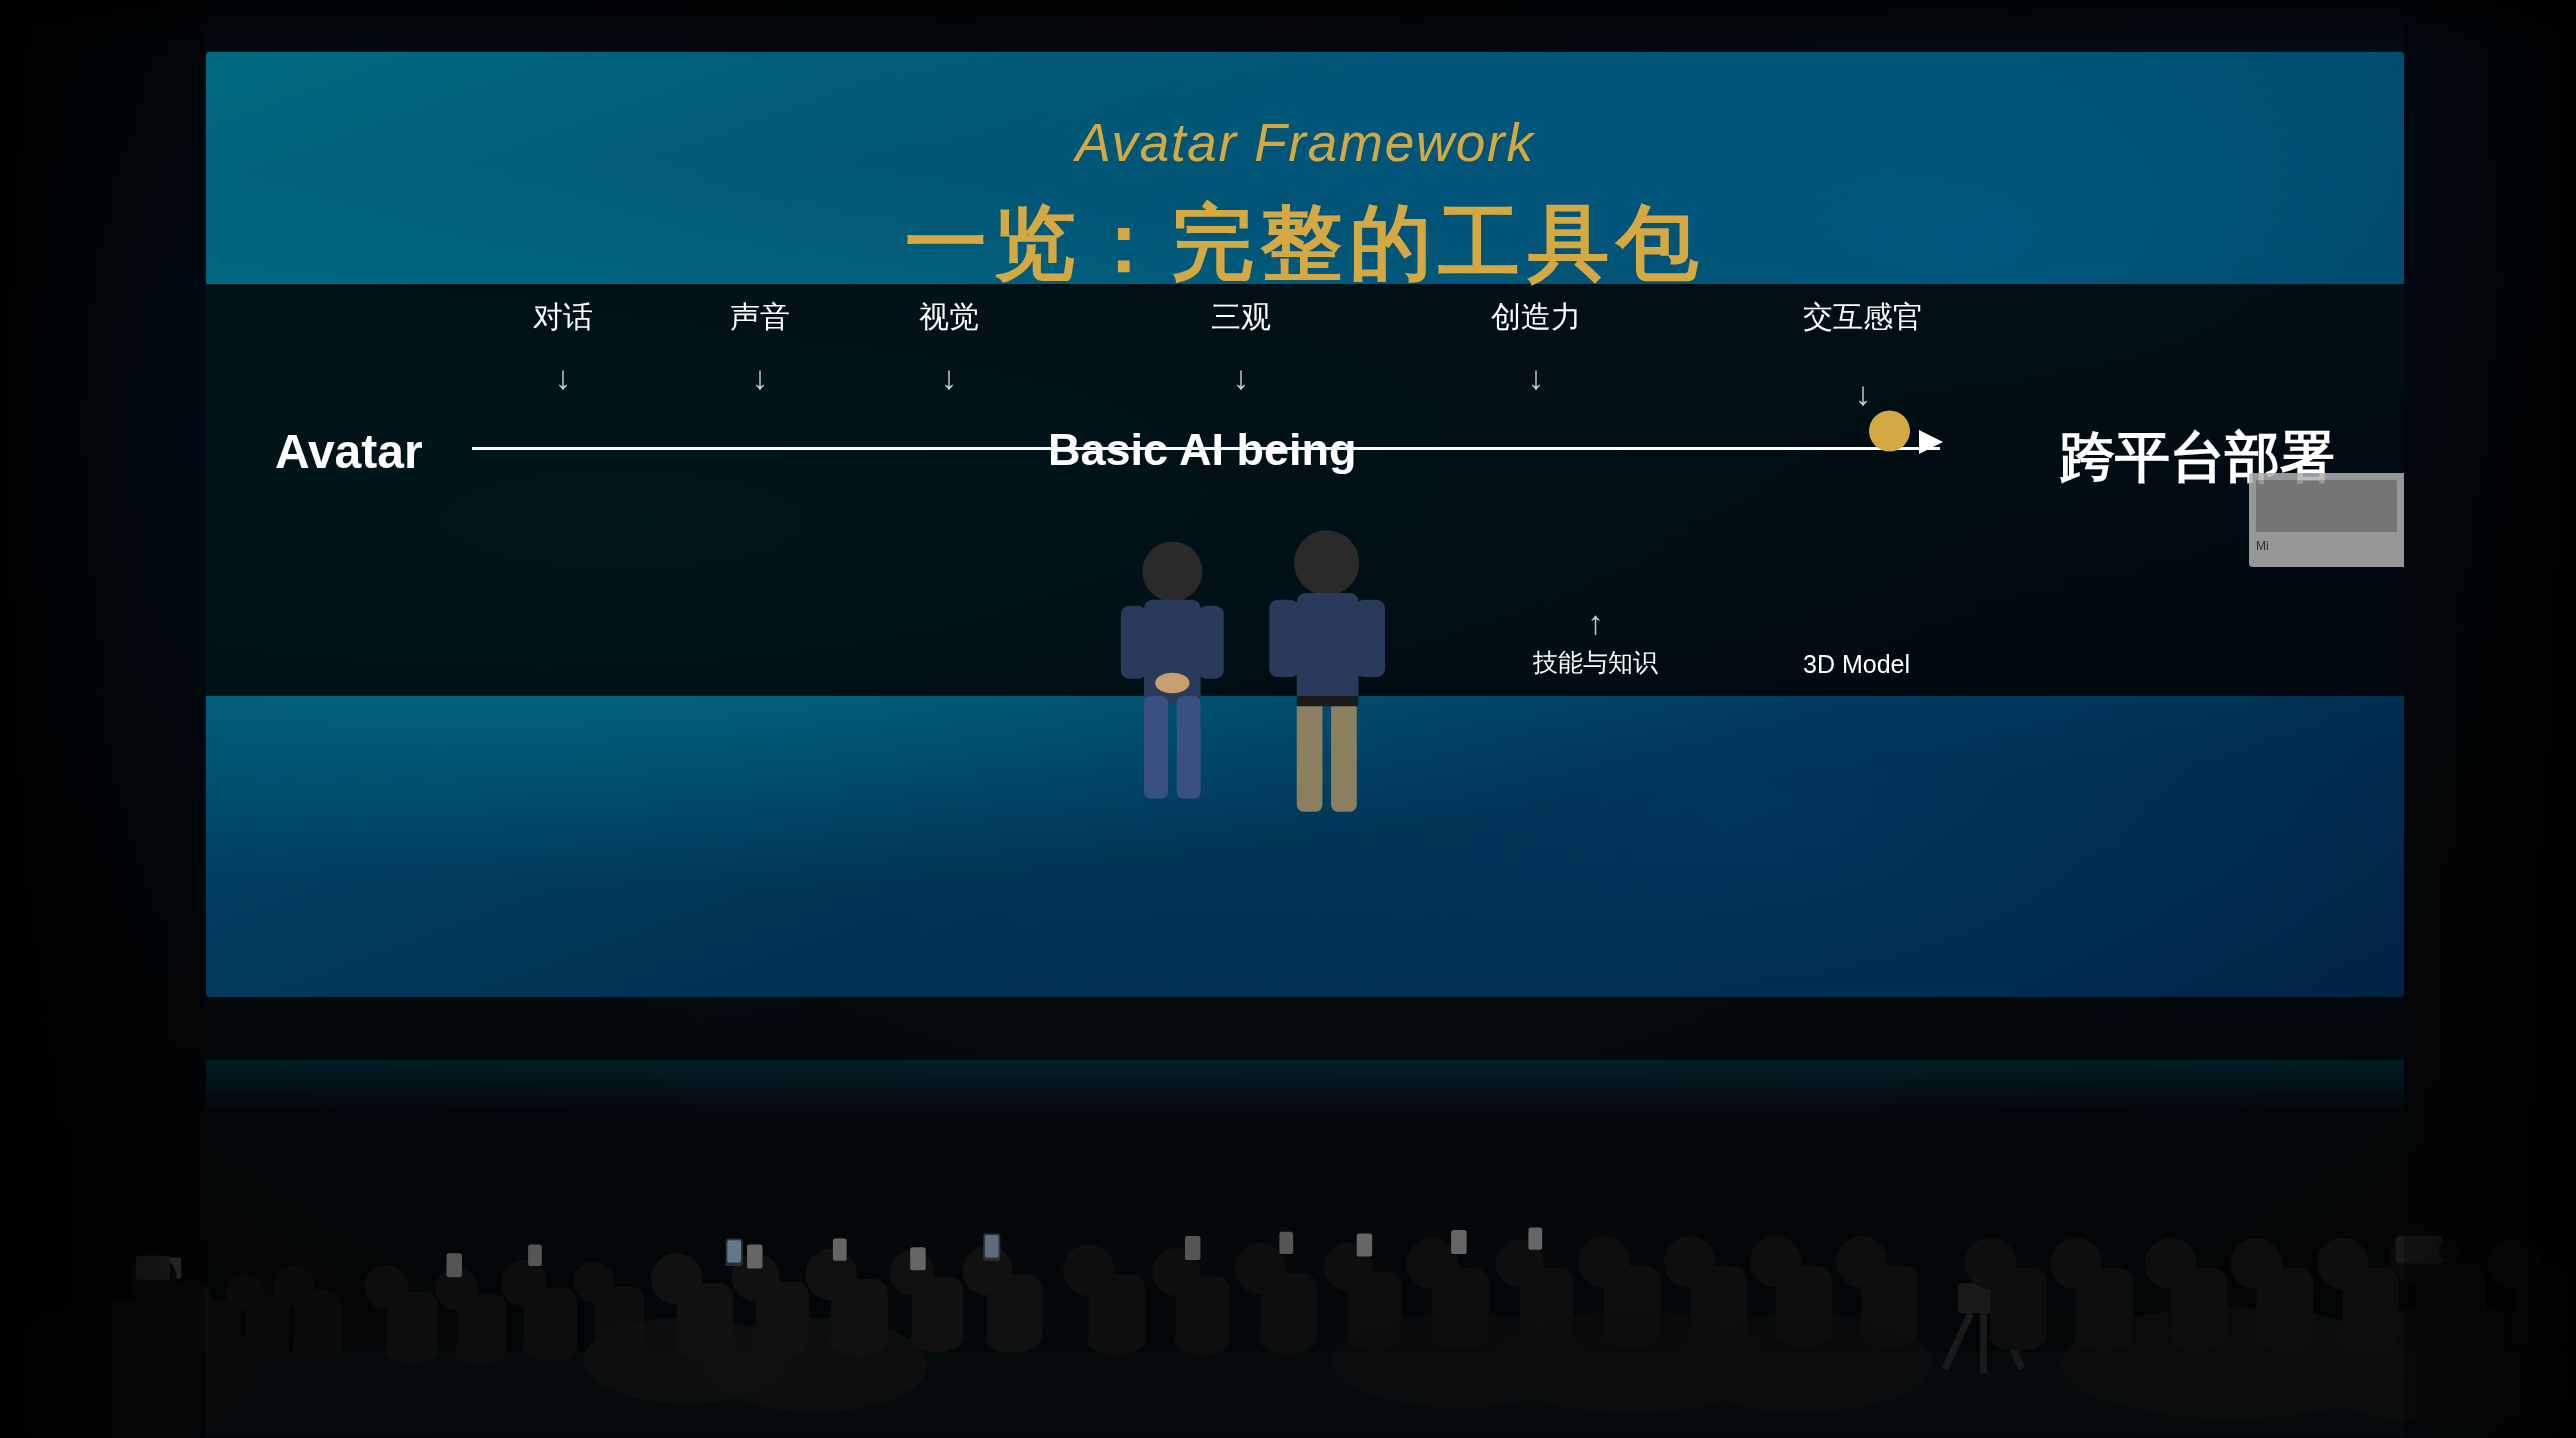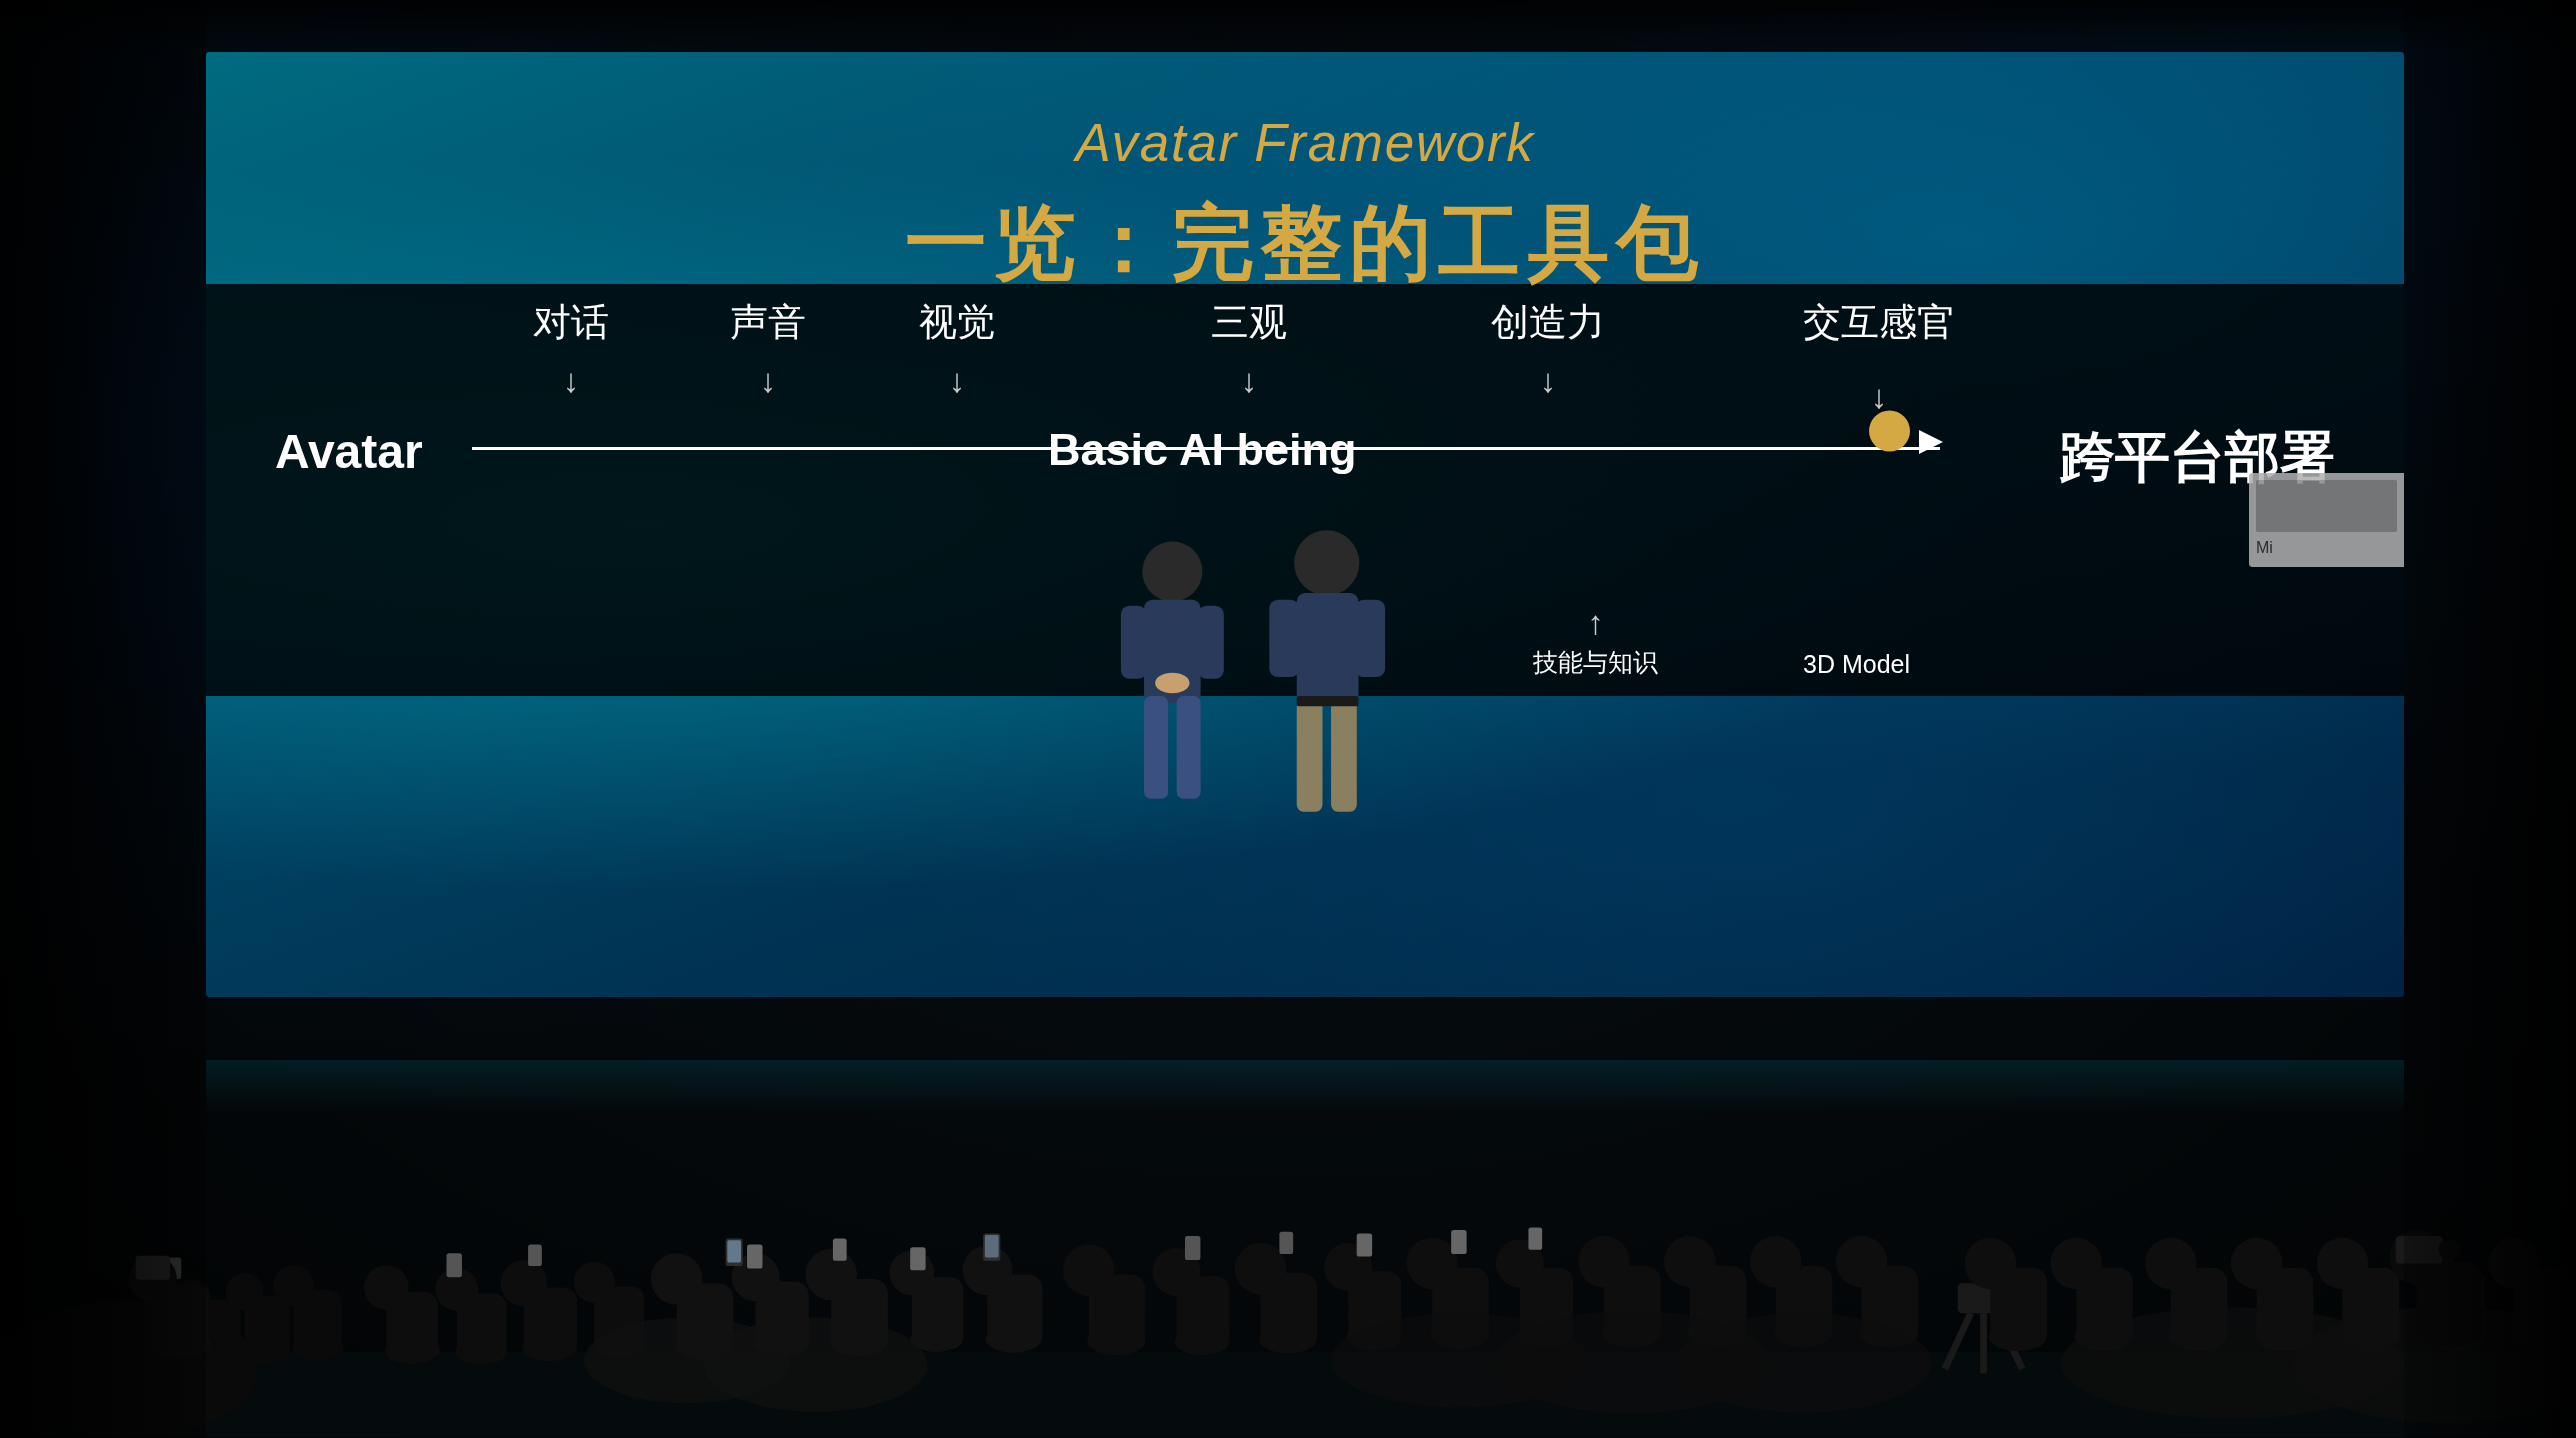--- a/index.html
+++ b/index.html
@@ -178,24 +178,24 @@
     
     .top-label-item {
       position: absolute;
       top: 0;
       display: flex;
       flex-direction: column;
       align-items: center;
     }
 
     .top-label-text {
-      font-size: 38px;
+      font-size: 30px;
       color: #fff;
       font-weight: 500;
-      margin-bottom: 16px;
+      margin-bottom: 23px;
     }
 
     .arrow-down-char {
       font-size: 33px;
       color: #ccc;
       line-height: 1;
     }
 
     
     .bottom-label-item {
@@ -317,21 +317,21 @@
 
         <rect x="50" y="205" width="30" height="130" rx="8" fill="#8a8060"></rect>
         <rect x="90" y="205" width="30" height="130" rx="8" fill="#8a8060"></rect>
 
         <rect x="50" y="200" width="72" height="12" rx="3" fill="#1a1a1a"></rect>
       </g>
     </svg>
 
     <div style="position:absolute; right:0; top: 421px; width:155px; height:94px; background:#b0b0b0; border-radius:3.4px 0 0 3.4px; z-index:8; opacity:0.85;">
       <div style="margin:6.9px; background:#888; height:52px; border-radius:1.7px;"></div>
-      <div style="margin:3.4px 6.9px; font-size:16px; color:#333;">Mi</div>
+      <div style="margin:3.4px 6.9px; font-size:12px; color:#333;">Mi</div>
     </div>
 
   </div>
 
   <svg style="position:absolute; bottom:0; left:0; width:2576px; height:447px; z-index:6;" viewBox="0 0 3000 520" width="2576" height="447">
 
     <rect x="0" y="420" width="3000" height="100" fill="#050a0d"></rect>
 
     <g fill="#0a0a0a">
 

